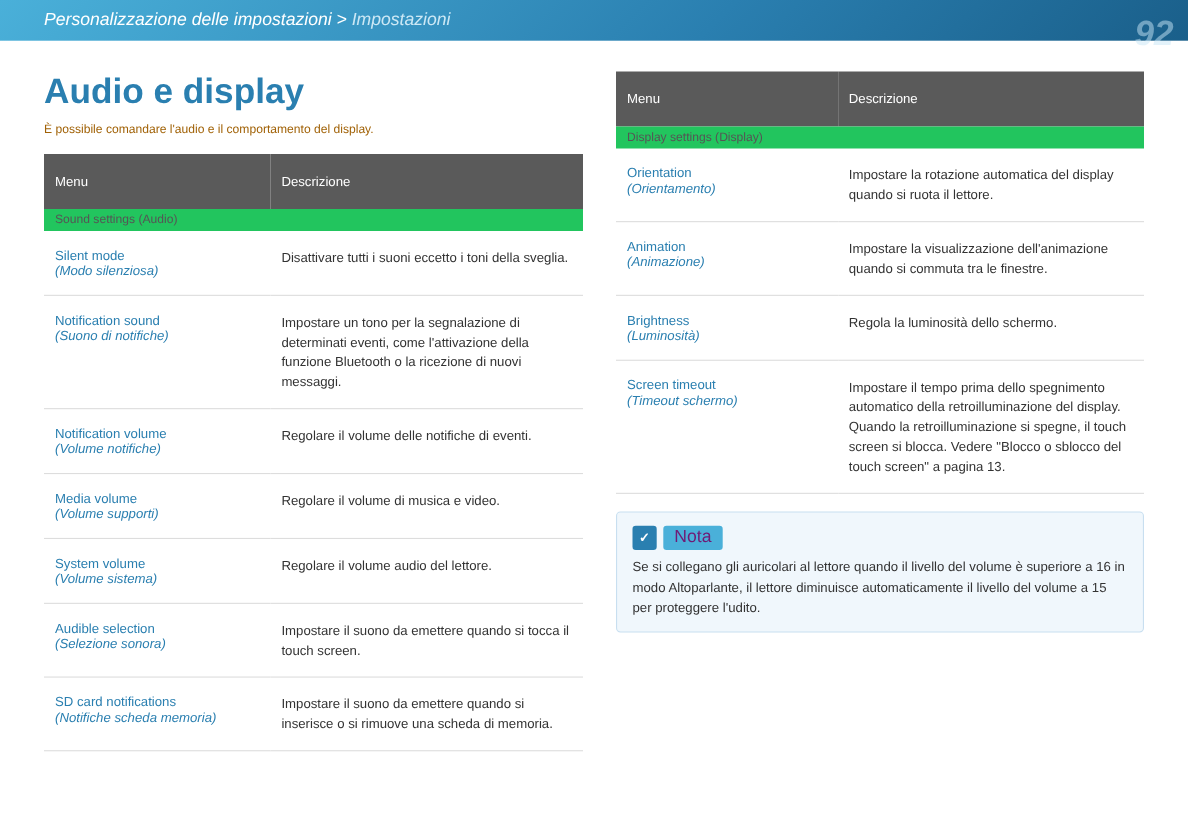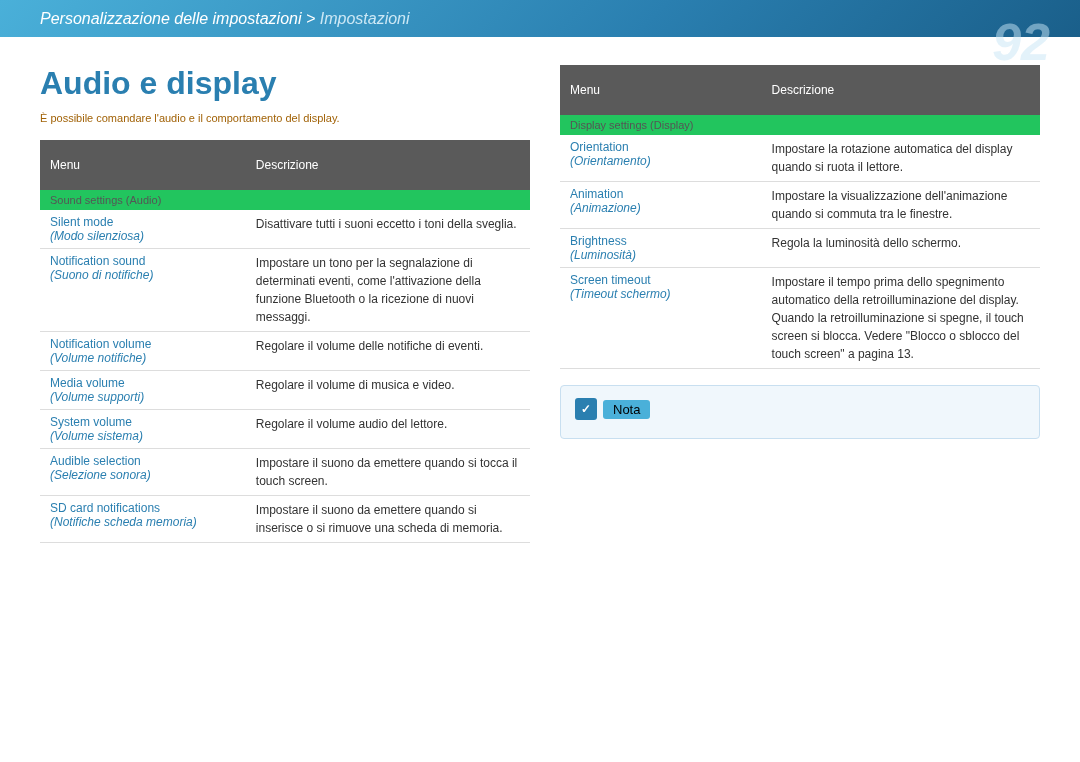--- a/index.html
+++ b/index.html
@@ -29,22 +29,22 @@
       font-style: italic;
     }
 
     .breadcrumb-text .current {
       color: #cce8f5;
     }
 
     .page-number {
       position: absolute;
       top: 12px;
-      right: 30px;
-      font-size: 52px;
+      right: 13px;
+      font-size: 32px;
       color: rgba(200, 230, 245, 0.5);
       font-style: italic;
       font-weight: bold;
     }
 
     .content {
       padding: 28px 40px 20px 40px;
       display: flex;
       gap: 30px;
     }
@@ -88,21 +88,21 @@
     }
 
     .section-row td {
       background: #22c55e;
       color: #555;
       padding: 4px 10px;
       font-size: 11px;
     }
 
     .data-row td {
-      padding: 5px 10px;
+      padding: 15px 10px;
       vertical-align: top;
       border-bottom: 1px solid #ddd;
     }
 
     .menu-col {
       width: 160px;
       color: #2a7fb0;
     }
 
     .menu-col .primary {
@@ -147,24 +147,24 @@
     }
 
     .note-icon-inner {
       color: white;
       font-size: 12px;
       font-weight: bold;
     }
 
     .note-label {
       background: #4ab0d9;
-      color: #000000;
+      color: #701a75;
       padding: 2px 10px;
       border-radius: 3px;
-      font-size: 13px;
+      font-size: 16px;
     }
 
     .note-text {
       font-size: 12px;
       color: #333;
       line-height: 1.55;
     }
 
     .col-menu { width: 42%; }
     .col-desc { width: 58%; }
@@ -294,15 +294,16 @@
         </tbody>
     </table>
 
     <div class="note-box">
       <div class="note-header">
         <div class="note-icon">
           <span class="note-icon-inner">✓</span>
         </div>
         <span class="note-label">Nota</span>
       </div>
+      <p class="note-text">Se si collegano gli auricolari al lettore quando il livello del volume è superiore a 16 in modo Altoparlante, il lettore diminuisce automaticamente il livello del volume a 15 per proteggere l'udito.</p>
     </div>
   </div>
 </div>
 
 </body></html>

